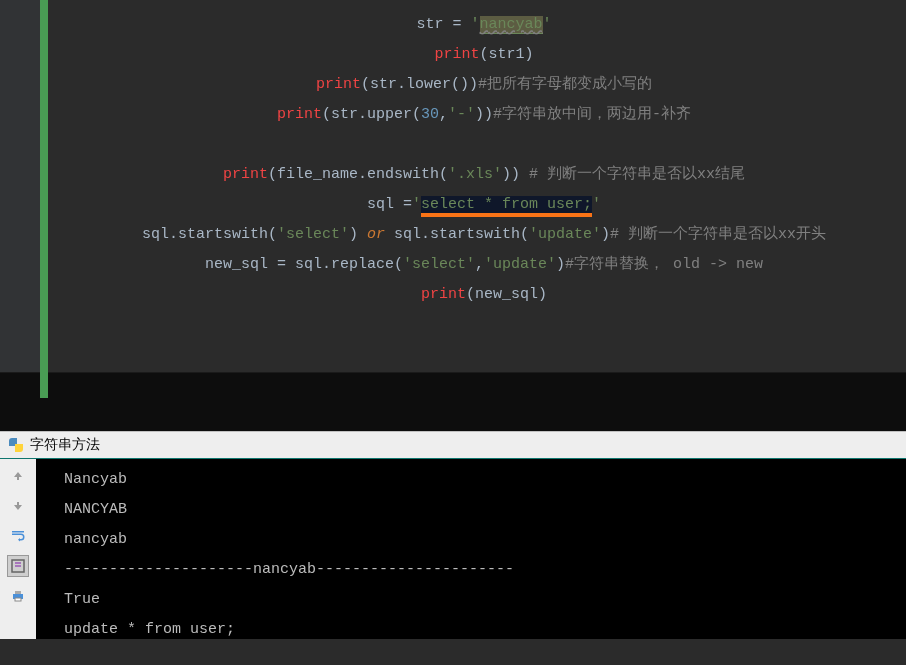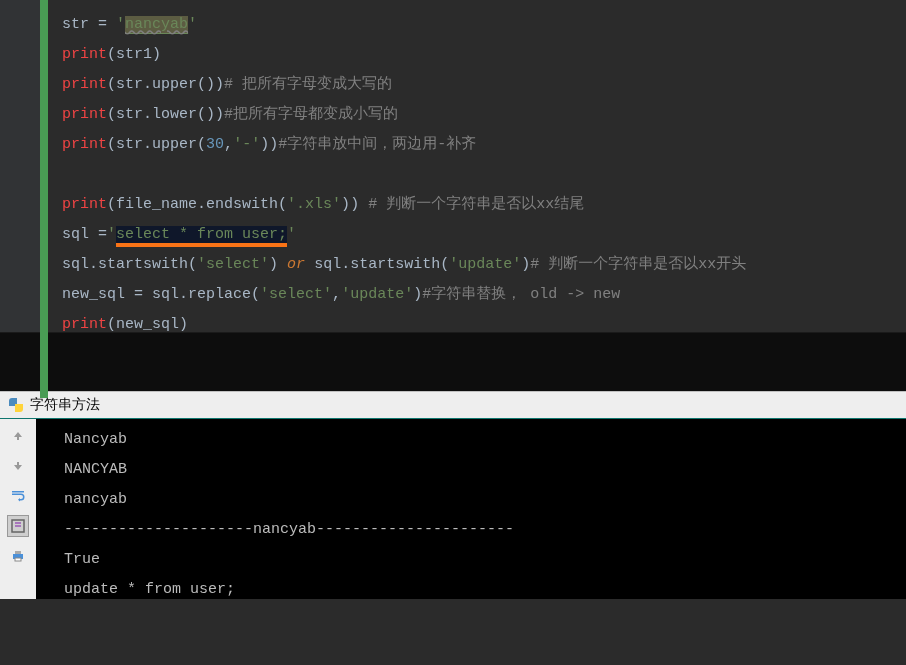--- a/index.html
+++ b/index.html
@@ -11,22 +11,23 @@
       font-family: Consolas, 'Courier New', monospace;
       font-size: 15px;
       background: #2b2b2b;
       color: #a9b7c6;
       width: 906px;
       height: 665px;
       overflow: hidden;
     }
     .editor-area {
       display: flex;
-      height: 332px;
+      height: 372px;
       background: #2b2b2b;
+      text-align: center;
     }
     .gutter {
       width: 48px;
       background: #313335;
     }
     .gutter-bar {
       width: 8px;
       background: #499C54;
       height: 398px;
       margin-left: 40px;
@@ -139,21 +140,20 @@
 </head>
 <body>
 
 <div class="editor-area">
   <div class="gutter">
     <div class="gutter-bar"></div>
   </div>
   <div class="code-area">
     <div class="line"><span>str</span><span> = </span><span class="string">'</span><span class="string highlight-yellow">nancyab</span><span class="string">'</span></div>
     <div class="line"><span class="builtin">print</span><span>(</span><span>str1</span><span>)</span></div>
-    <div class="line"><span class="builtin">print</span><span>(</span><span>str</span><span>.</span><span>upper</span><span>()</span><span>)</span><span class="comment"># 把所有字母变成大写的</span></div>
     <div class="line"><span class="builtin">print</span><span>(</span><span>str</span><span>.</span><span>lower</span><span>()</span><span>)</span><span class="comment">#把所有字母都变成小写的</span></div>
     <div class="line"><span class="builtin">print</span><span>(</span><span>str</span><span>.</span><span>upper</span><span>(</span><span class="number">30</span><span>,</span><span class="string">'-'</span><span>)</span><span>)</span><span class="comment">#字符串放中间，两边用-补齐</span></div>
     <div class="line"></div>
     <div class="line"><span class="builtin">print</span><span>(</span><span>file_name</span><span>.</span><span>endswith</span><span>(</span><span class="string">'.xls'</span><span>)</span><span>) </span><span class="comment"># 判断一个字符串是否以xx结尾</span></div>
     <div class="line"><span>sql</span><span> =</span><span class="string">'</span><span class="string highlight-select">select * from user;</span><span class="string">'</span></div>
     <div class="line"><span>sql</span><span>.</span><span>startswith</span><span>(</span><span class="string">'select'</span><span>) </span><span class="keyword">or</span><span> </span><span>sql</span><span>.</span><span>startswith</span><span>(</span><span class="string">'update'</span><span>)</span><span class="comment"># 判断一个字符串是否以xx开头</span></div>
     <div class="line"><span>new_sql</span><span> = </span><span>sql</span><span>.</span><span>replace</span><span>(</span><span class="string">'select'</span><span>,</span><span class="string">'update'</span><span>)</span><span class="comment">#字符串替换， old -&gt; new</span></div>
     <div class="line"><span class="builtin">print</span><span>(</span><span>new_sql</span><span>)</span></div>
   </div>
 </div>

